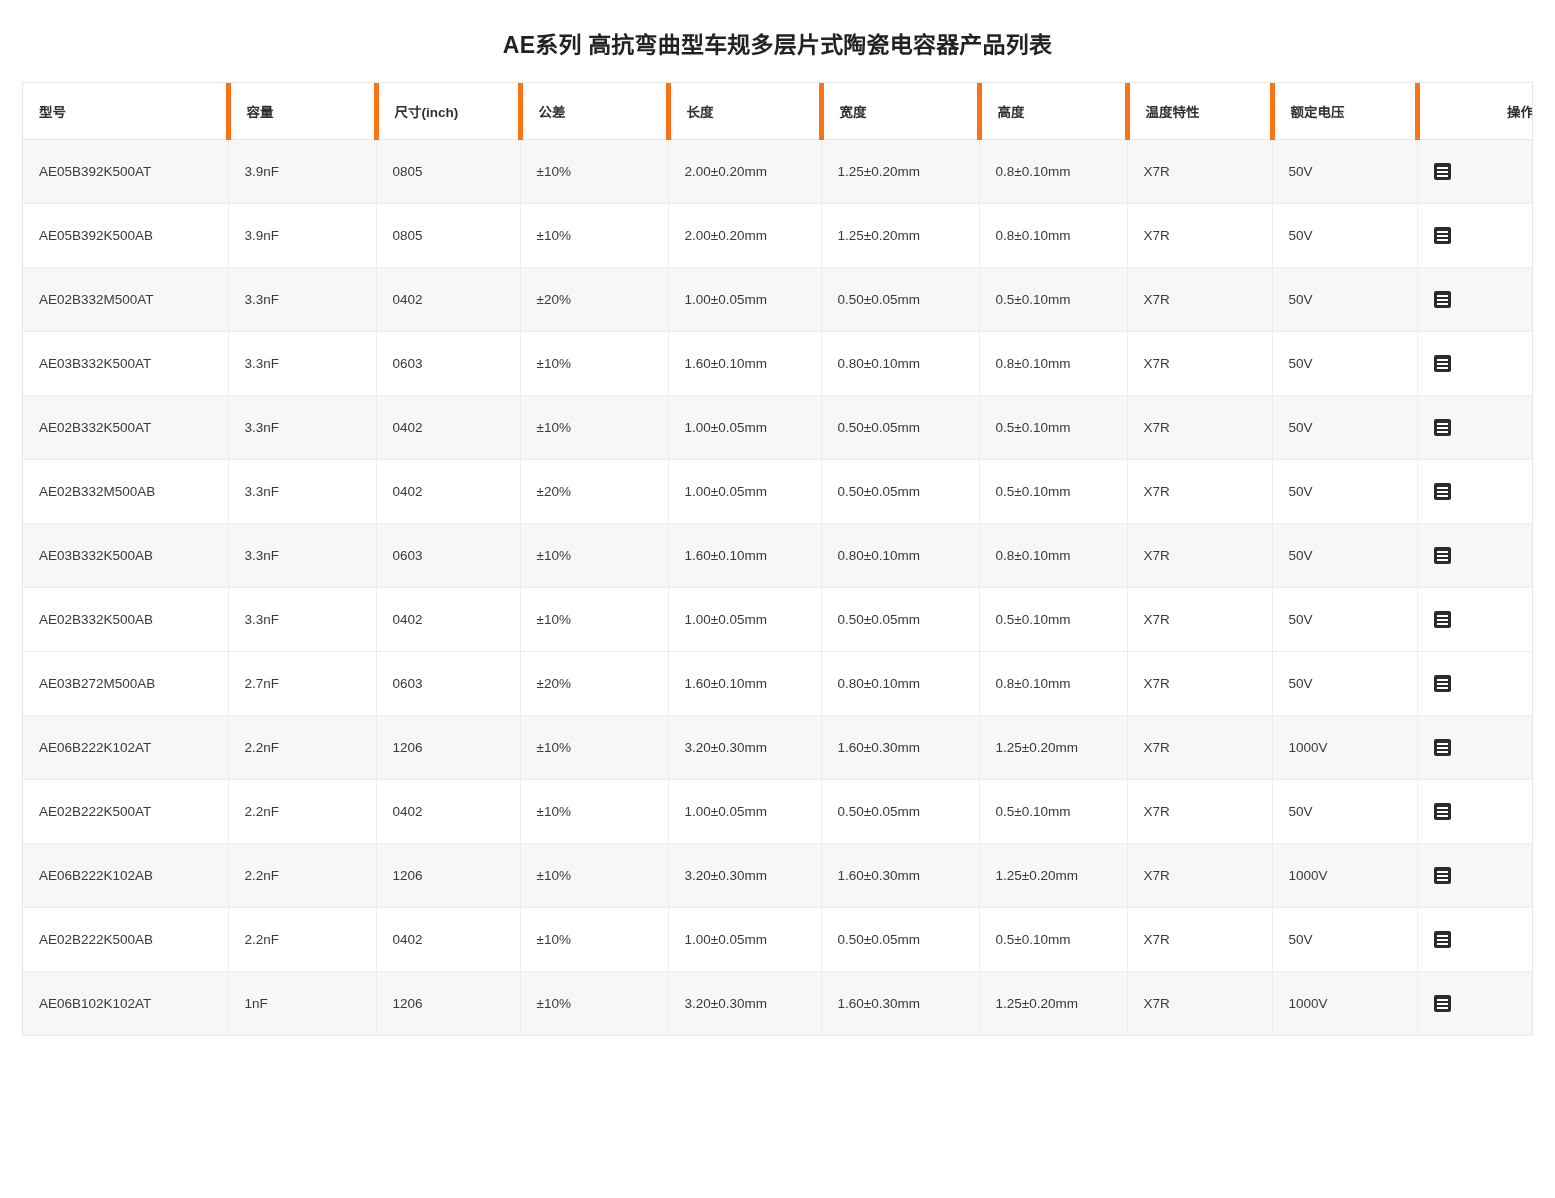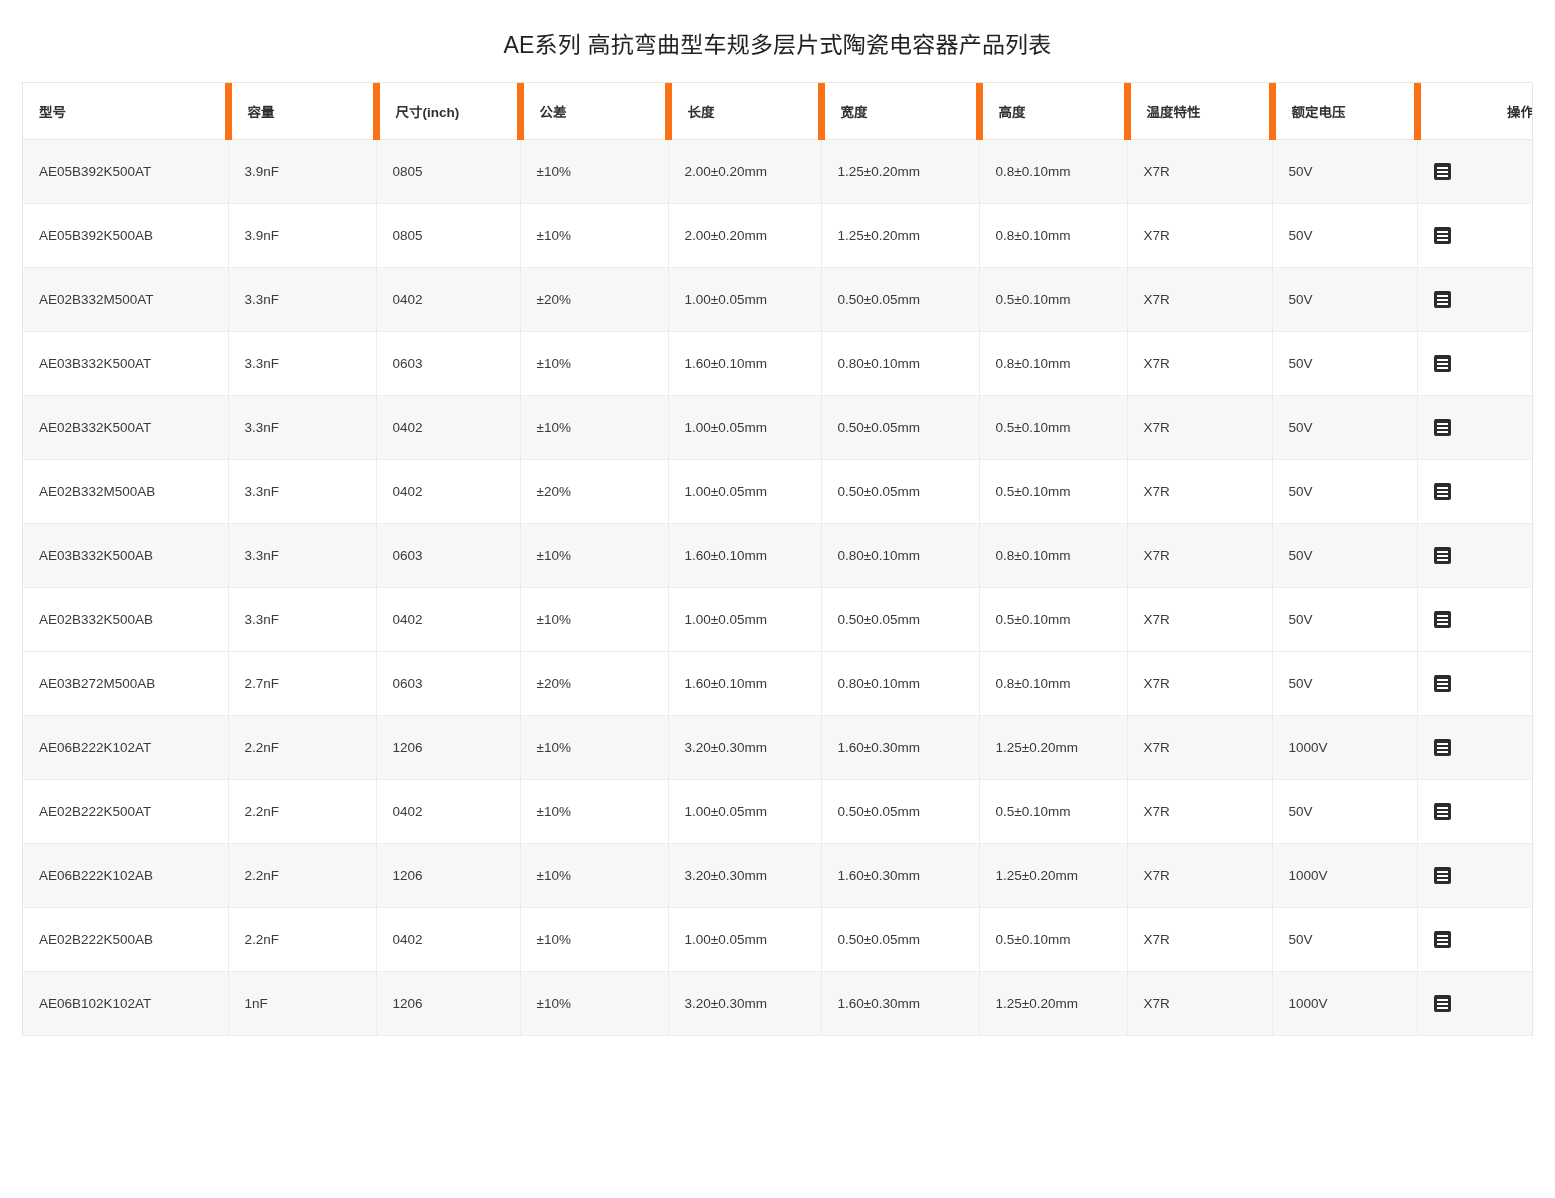--- a/index.html
+++ b/index.html
@@ -15,21 +15,21 @@
     -webkit-font-smoothing: antialiased;
   }
   .page {
     width: 1555px;
     box-sizing: border-box;
     padding: 0;
   }
   .page-title {
     text-align: center;
     font-size: 23px;
-    font-weight: normal;
+    font-weight: bold;
     color: #222222;
     padding: 26px 0 22px 0;
     letter-spacing: 0.2px;
   }
   .table-wrap {
     margin: 0 22px;
     border: 1px solid #e6e6e6;
     border-bottom: none;
     box-sizing: border-box;
     overflow: hidden;
@@ -41,21 +41,21 @@
     font-size: 13.5px;
   }
   table.product-table thead th {
     text-align: left;
     font-weight: bold;
     color: #303030;
     font-size: 13.5px;
     background: #ffffff;
     padding: 18px 0 18px 16px;
     border-bottom: 1px solid #e6e6e6;
-    border-right: 7px solid #f97316;
+    border-right: 5px solid #f97316;
     vertical-align: middle;
     white-space: nowrap;
   }
   table.product-table thead th:last-child {
     border-right: none;
     text-align: right;
   }
   table.product-table tbody td {
     padding: 23px 0 23px 16px;
     border-bottom: 1px solid #ededed;

